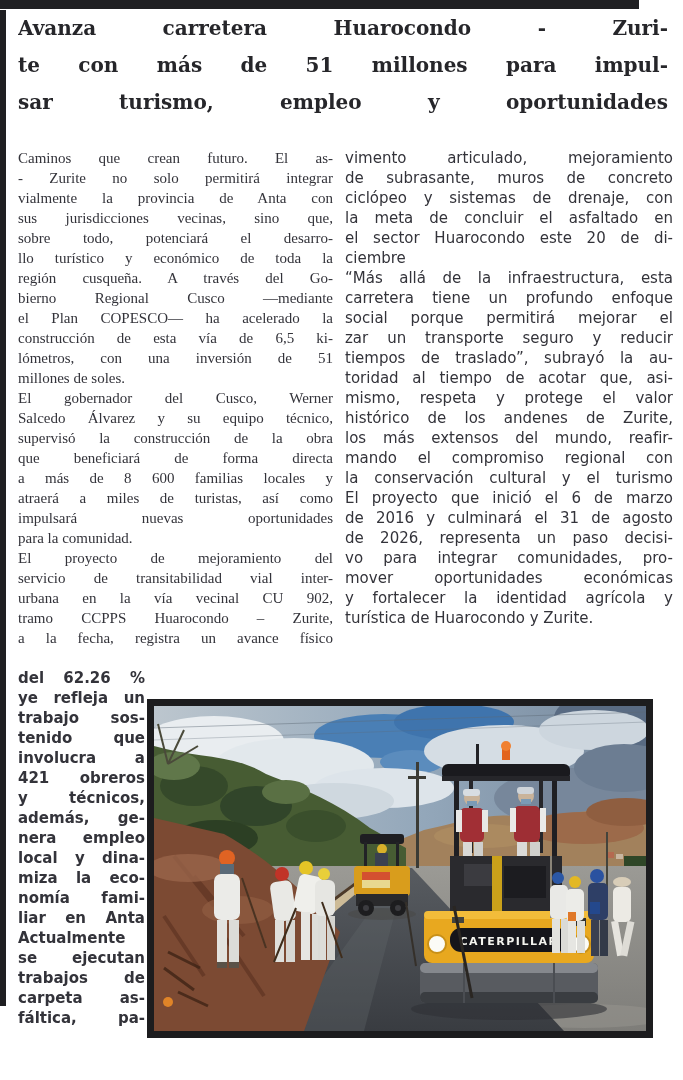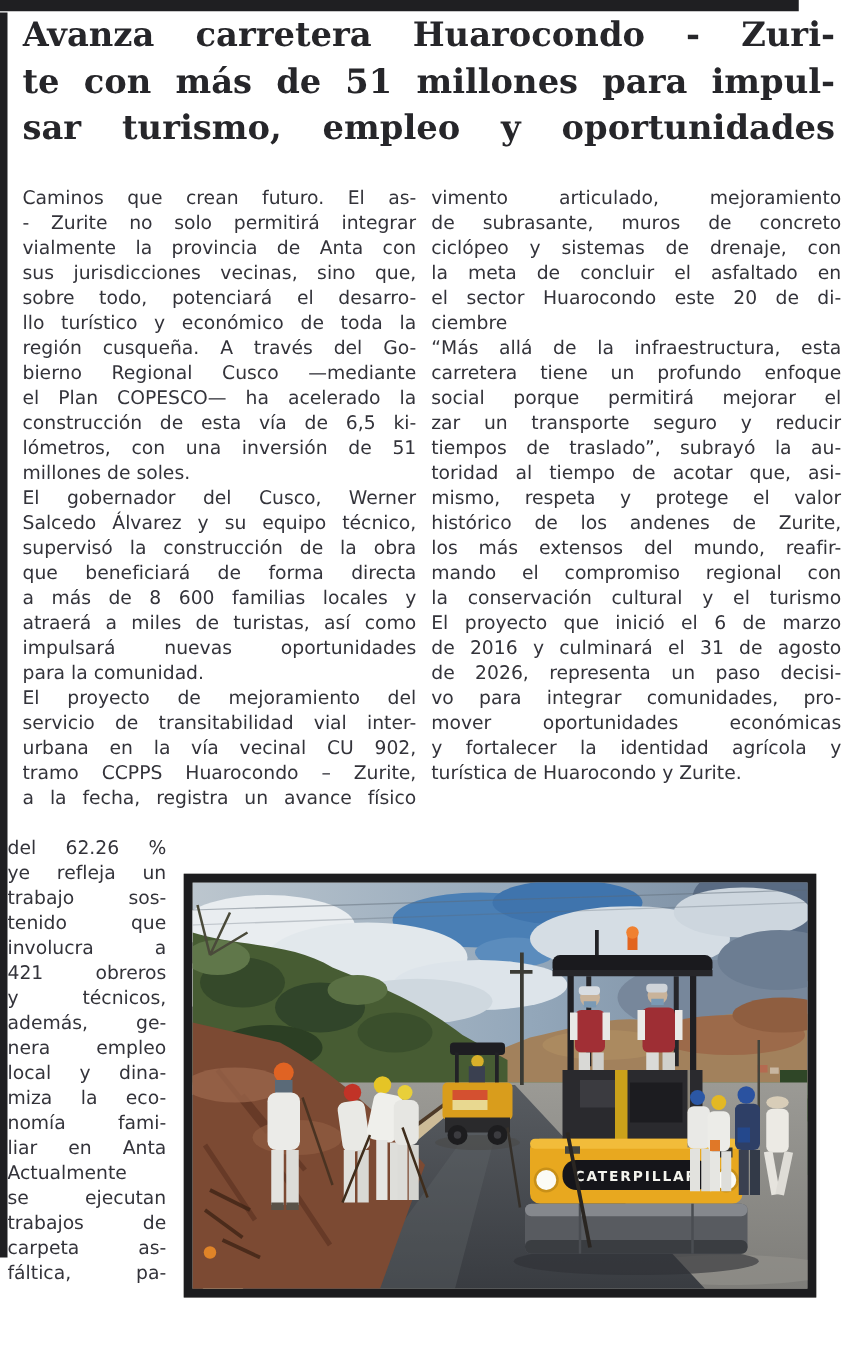--- a/index.html
+++ b/index.html
@@ -13,30 +13,30 @@
   }
   .bar { position: absolute; background: #1f1f22; }
   #top-rule  { left: 0; top: 0; width: 639px; height: 9px; }
   #left-rule { left: 0; top: 10px; width: 6px; height: 996px; }
 
   
   #headline {
     position: absolute; left: 18px; top: 10px; width: 650px;
     font-family: "DejaVu Serif", "Liberation Serif", serif;
     font-weight: bold;
-    font-size: 27px; line-height: 37px;
+    font-size: 20px; line-height: 37px;
     color: #26262a;
     letter-spacing: 0px;
   }
   #headline .tl { height: 37px; }
 
   
   .textline-block { position: absolute; font-size: 15px; line-height: 20px; color: #33333a; }
-  #col1-full   { left: 18px;  top: 148px; width: 315px; }
-  #col1-narrow { left: 6px;  top: 668px; width: 127px; }
+  #col1-full   { left: 18px;  top: 148px; width: 315px; font-family: Liberation Serif, serif; }
+  #col1-narrow { left: 18px;  top: 668px; width: 127px; font-weight: bold; }
   #col2-full   { left: 345px; top: 148px; width: 328px; }
 
   .tl {
     text-align: justify;
     text-align-last: justify;
     height: 20px;
     overflow: hidden;
     white-space: normal;
   }
   .tl.pend { text-align-last: left; }

